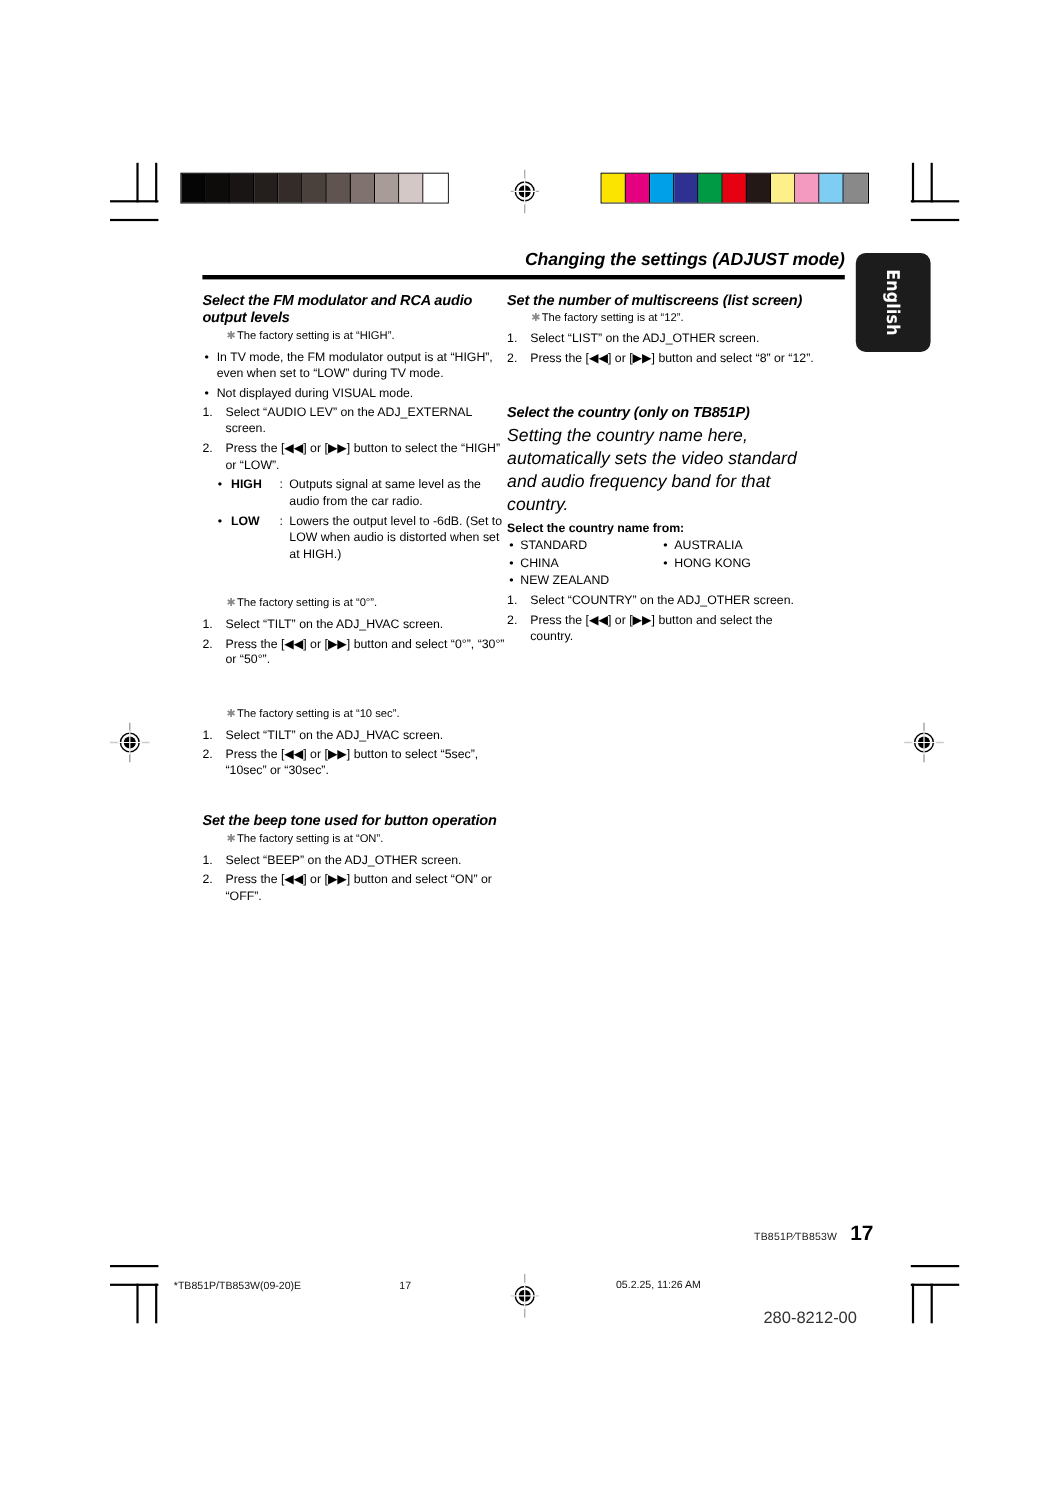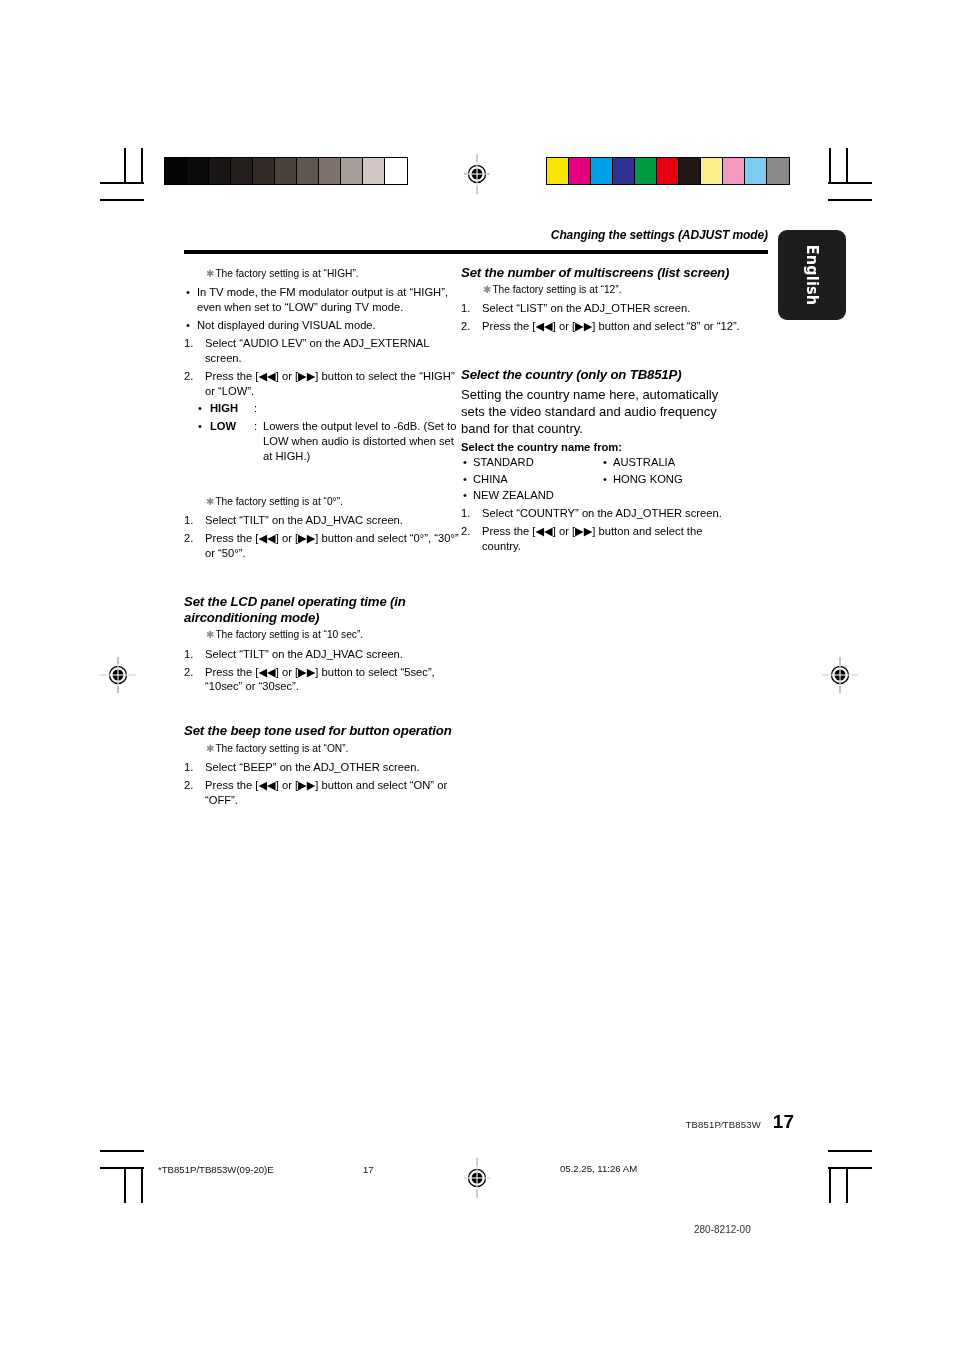--- a/index.html
+++ b/index.html
@@ -40,21 +40,21 @@
   }
   .swatch-strip .sw:last-child { border-right: none; }
 
   
   .page-head {
     position: absolute;
     left: 184px;
     top: 228px;
     width: 584px;
     text-align: right;
-    font-size: 12px;
+    font-size: 16px;
     font-weight: bold;
     font-style: italic;
     letter-spacing: -0.1px;
   }
   .head-rule {
     position: absolute;
     left: 184px;
     top: 250px;
     width: 584px;
     height: 4px;
@@ -108,22 +108,23 @@
     line-height: 1.3;
   }
   .note .star {
     color: #8a8a8a;
     font-size: 10px;
     margin-right: 1px;
   }
 
   p.para {
     margin: 0 0 2px 0;
-    font-size: 13px;
+    font-size: 16px;
     line-height: 1.33;
+    font-style: italic;
   }
 
   ul.bul, ol.num {
     margin: 0;
     padding: 0;
     list-style: none;
   }
   ul.bul > li {
     position: relative;
     padding-left: 13px;
@@ -315,20 +316,21 @@
 <div class="page-head">Changing the settings (ADJUST mode)</div>
 <div class="head-rule"></div>
 
 <div class="lang-tab">
   <span>English</span>
 </div>
 
 <div class="col col-left">
 
   <div class="sec-block">
+    <h2 class="sec">Select the FM modulator and RCA audio output levels</h2>
     <div class="note">
       <span class="star">✱</span><span>The factory setting is at “</span><b>HIGH</b><span>”.</span>
     </div>
     <ul class="bul">
       <li>
         <span class="dot">•</span><span>In TV mode, the FM modulator output is at “</span><b>HIGH</b><span>”, even when set to “</span><b>LOW</b><span>” during TV mode.</span>
       </li>
       <li>
         <span class="dot">•</span><span>Not displayed during VISUAL mode.</span>
       </li>
@@ -340,20 +342,21 @@
       <li>
         <span class="n">2.</span><span>Press the [</span><b>◀◀</b><span>] or [</span><b>▶▶</b><span>] button to select the “</span><b>HIGH</b><span>” or “</span><b>LOW</b><span>”.</span>
       </li>
     </ol>
     <ul class="subdef">
       <li>
         <span class="dot">•</span>
         <span class="defrow">
           <span class="defterm">HIGH</span>
           <span class="defsep">:</span>
+          <span class="defbody">Outputs signal at same level as the audio from the car radio.</span>
         </span>
       </li>
       <li>
         <span class="dot">•</span>
         <span class="defrow">
           <span class="defterm">LOW</span>
           <span class="defsep">:</span>
           <span class="defbody">Lowers the output level to -6dB. (Set to LOW when audio is distorted when set at HIGH.)</span>
         </span>
       </li>
@@ -372,21 +375,20 @@
       </li>
       <li>
         <span class="n">2.</span><span>Press the [</span><b>◀◀</b><span>] or [</span><b>▶▶</b><span>] button and select “</span><b>0°</b><span>”, “</span><b>30°</b><span>” or “</span><b>50°</b><span>”.</span>
       </li>
     </ol>
   </div>
 
   <div class="gap-lg"></div>
 
   <div class="sec-block">
-    <h2 class="sec">Set the LCD panel operating time (in airconditioning mode)</h2>
     <div class="note">
       <span class="star">✱</span><span>The factory setting is at “</span><b>10 sec</b><span>”.</span>
     </div>
     <ol class="num">
       <li>
         <span class="n">1.</span><span>Select “</span><b>TILT</b><span>” on the ADJ_HVAC screen.</span>
       </li>
       <li>
         <span class="n">2.</span><span>Press the [</span><b>◀◀</b><span>] or [</span><b>▶▶</b><span>] button to select “</span><b>5sec</b><span>”, “</span><b>10sec</b><span>” or “</span><b>30sec</b><span>”.</span>
       </li>
@@ -451,13 +453,13 @@
     </ol>
   </div>
 </div>
 
 <div class="pg-model">TB851P⁄TB853W</div>
 <div class="pg-num">17</div>
 
 <div class="foot-item" style="left:158px; top:1164px;">*TB851P/TB853W(09-20)E</div>
 <div class="foot-item" style="left:363px; top:1164px;">17</div>
 <div class="foot-item" style="left:560px; top:1163px;">05.2.25, 11:26 AM</div>
-<div class="foot-item" style="left:694px; top:1224px; font-size:10px; color:#333;text-align:center;">280-8212-00</div>
+<div class="foot-item" style="left:694px; top:1190px; font-size:15px; color:#333;text-align:center;">280-8212-00</div>
 
 </body></html>

